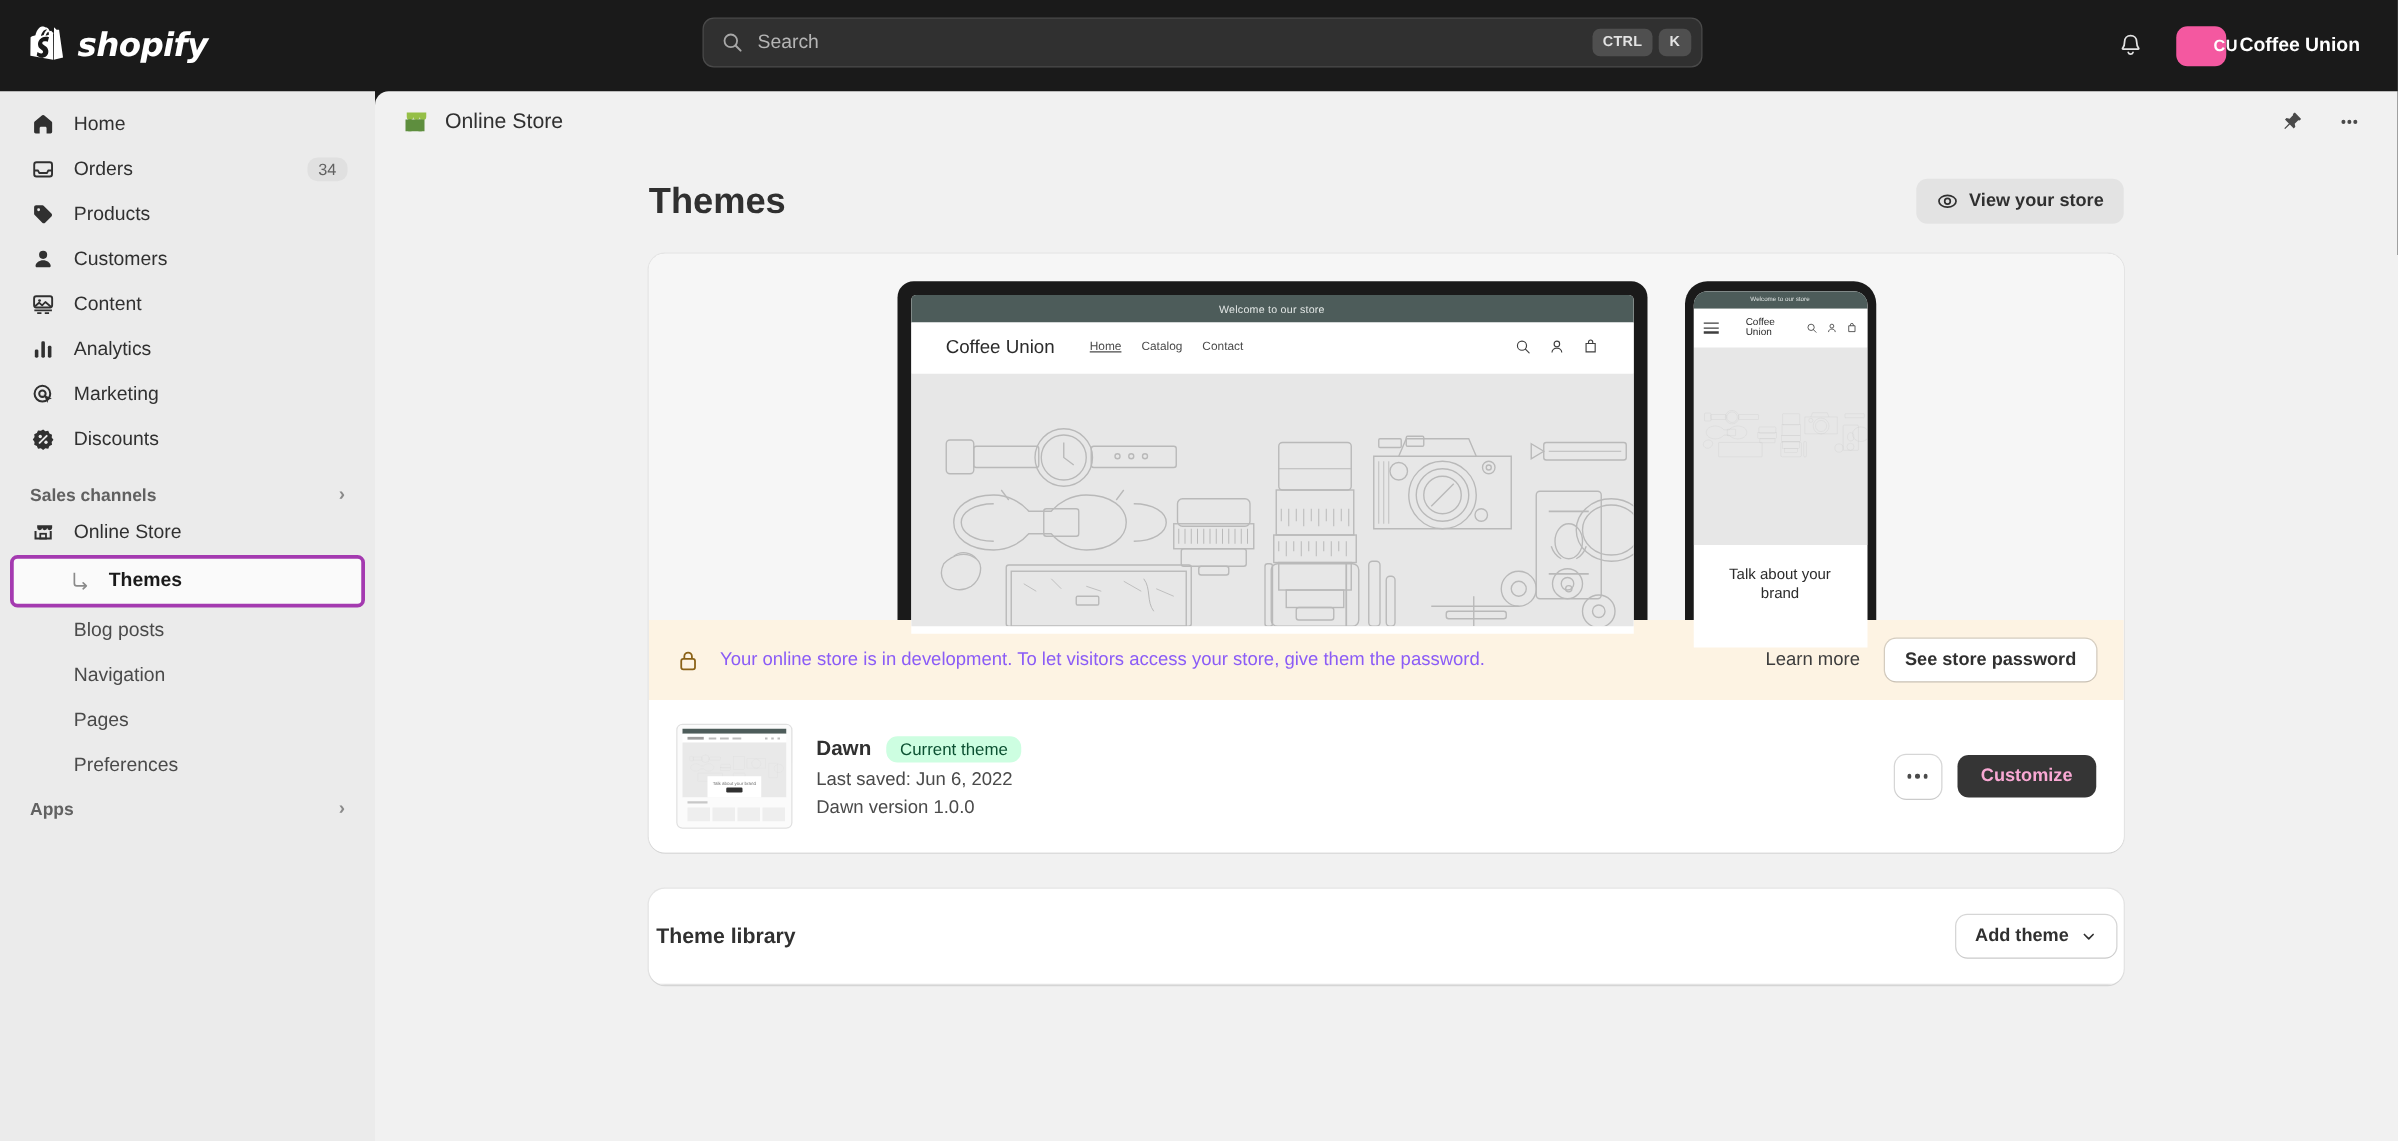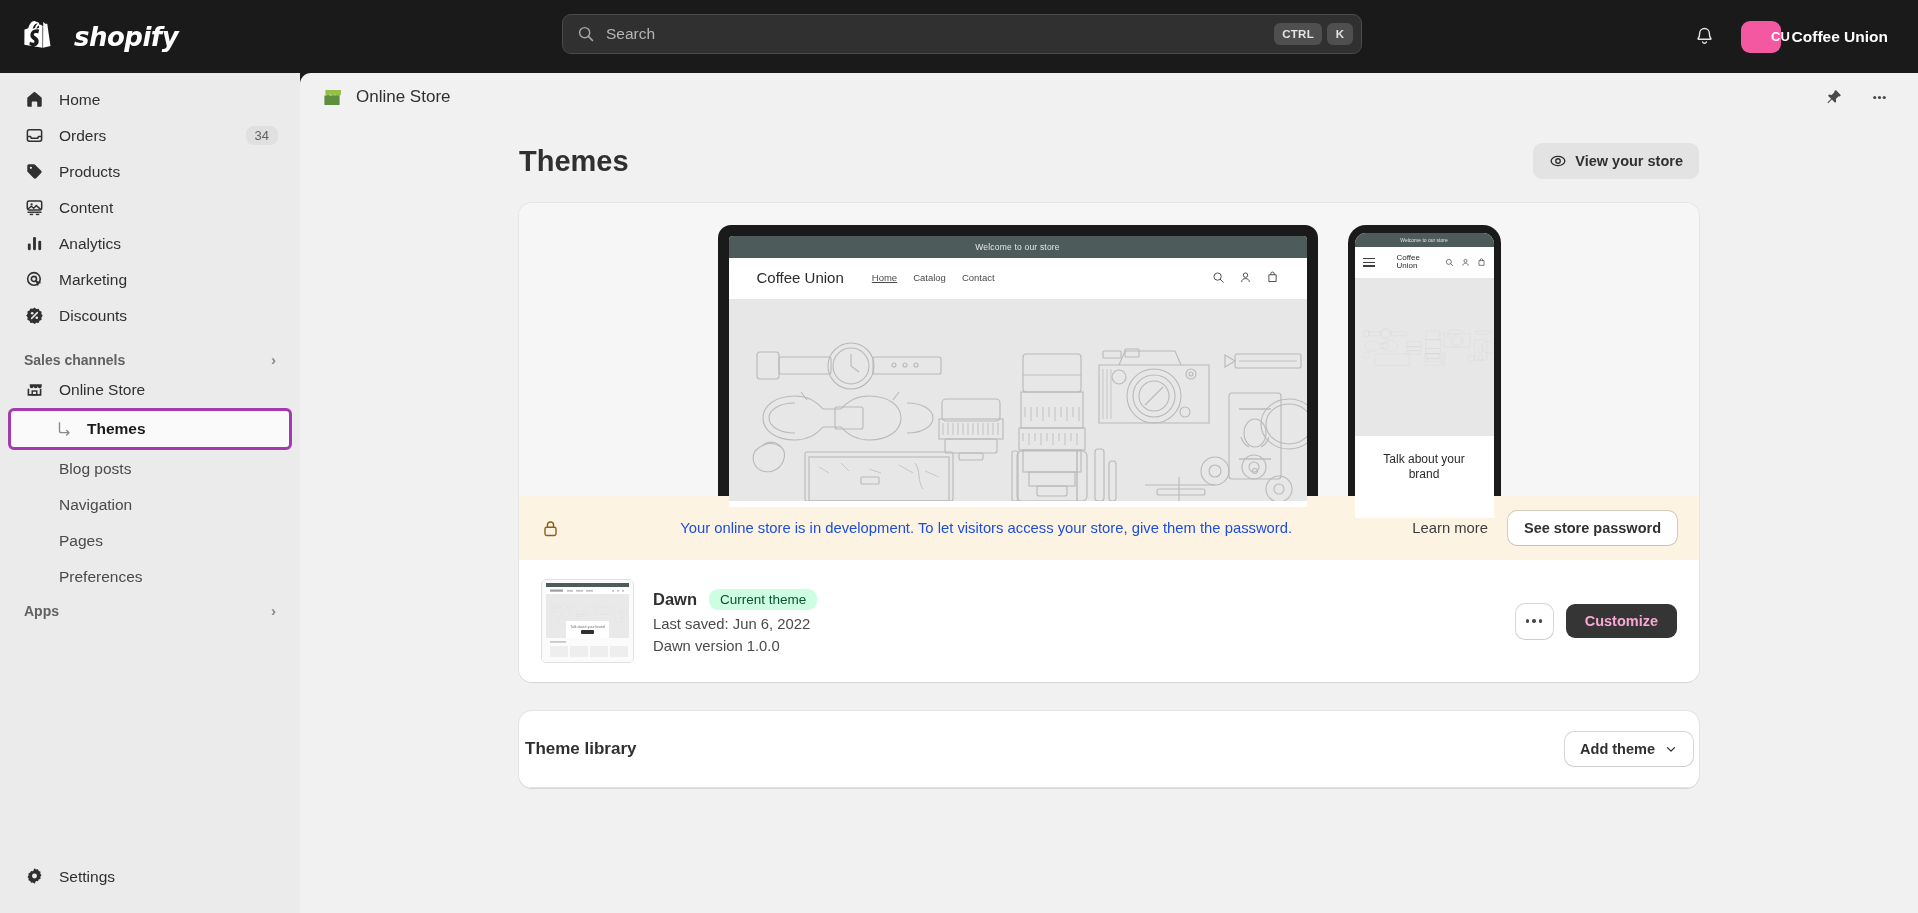--- a/index.html
+++ b/index.html
@@ -11,21 +11,21 @@
   }
 
   
   .topbar {
     position: absolute; top: 0; left: 0;
     width: 1918px; height: 73px;
     background: #1a1a1a;
     display: flex; align-items: center;
   }
   .logo-wrap {
-    display: flex; align-items: center; gap: 22px;
+    display: flex; align-items: center; gap: 10px;
     margin-left: 24px; width: 272px;
   }
   .logo-mark { width: 28px; height: 31px; flex: none; }
   .logo-text {
     color: #fff; font-size: 26px; font-style: italic;
     font-weight: 700; letter-spacing: -0.5px;
     font-family: "DejaVu Sans", sans-serif;
   }
   .search-wrap {
     position: absolute; left: 562px; top: 14px;
@@ -219,21 +219,21 @@
     text-align: center; font-size: 12px; color: #2b2b2b;
     padding: 16px 16px 0 16px; line-height: 1.25;
   }
 
   .dev-banner {
     background: #fdf3e3;
     display: flex; align-items: center;
     padding: 15px 22px; gap: 16px;
   }
   .dev-banner .lock { width: 19px; height: 19px; flex: none; }
-  .dev-text { font-size: 14.8px; color: #1d4ed8; flex: 1; text-align: center; }
+  .dev-text { font-size: 14.8px; color: #8b5cf6; flex: 1; }
   .learn-more { font-size: 14.8px; color: #3d3d3d; text-decoration: none; margin-right: 4px; }
   .btn-white {
     background: #fff; border-radius: 9px;
     padding: 9px 16px; font-size: 14.5px; color: #303030; font-weight: 600;
     box-shadow: 0 0 0 1px rgba(26,26,26,.18), 0 1px 0 rgba(26,26,26,.06);
   }
 
   .theme-row {
     display: flex; align-items: center;
     padding: 19px 22px; gap: 19px; background:#fff;
@@ -340,20 +340,29 @@
 
   <div class="nav-item">
     <span class="ico">
       <svg width="19" height="19" viewBox="0 0 20 20">
           <path fill="#303030" d="M9.4 2.4H4.1c-.9 0-1.7.8-1.7 1.7v5.3c0 .4.2.9.5 1.2l6.4 6.4c.7.7 1.8.7 2.4 0l5.3-5.3c.7-.7.7-1.7 0-2.4l-6.4-6.4c-.3-.3-.7-.5-1.2-.5zM6.2 7.3a1.2 1.2 0 110-2.4 1.2 1.2 0 010 2.4z"></path>
         </svg>
     </span>
     <span class="lbl">Products</span>
   </div>
 
+  <div class="nav-item">
+    <span class="ico">
+      <svg width="19" height="19" viewBox="0 0 20 20">
+          <circle cx="10" cy="6.2" r="3.4" fill="#303030"></circle>
+          <path fill="#303030" d="M10 10.8c-3.3 0-6 2-6.4 4.6-.1.7.4 1.3 1.1 1.3h10.6c.7 0 1.2-.6 1.1-1.3-.4-2.6-3.1-4.6-6.4-4.6z"></path>
+        </svg>
+    </span>
+    <span class="lbl">Customers</span>
+  </div>
 
   <div class="nav-item">
     <span class="ico">
       <svg width="19" height="19" viewBox="0 0 20 20">
           <rect x="2.4" y="3.2" width="15.2" height="9.4" rx="1.8" fill="none" stroke="#303030" stroke-width="1.6"></rect>
           <circle cx="7" cy="6.8" r="1.2" fill="#303030"></circle>
           <path d="M3.2 11.6l3.4-3 2.6 2.2 2.7-2.8 4.9 4.2" fill="none" stroke="#303030" stroke-width="1.5" stroke-linejoin="round"></path>
           <line x1="2.6" y1="15" x2="17.4" y2="15" stroke="#303030" stroke-width="1.5"></line>
           <line x1="5" y1="17.3" x2="8.6" y2="17.3" stroke="#303030" stroke-width="1.5"></line>
           <line x1="11.4" y1="17.3" x2="15" y2="17.3" stroke="#303030" stroke-width="1.5"></line>
@@ -433,31 +442,20 @@
   </div>
   <div class="sub-item sub-indent">
     <span class="lbl">Preferences</span>
   </div>
 
   <div class="section-head" style="margin-top:8px">
     <span>Apps</span>
     <span class="chev">›</span>
   </div>
 
-  <div class="settings-item">
-    <div class="nav-item">
-      <span class="ico">
-        <svg width="19" height="19" viewBox="0 0 20 20">
-            <path fill="#303030" d="M10 1.4l1.6 1.3 2-.3.9 1.8 1.9.9-.3 2 1.3 1.6-1.3 1.6.3 2-1.9.9-.9 1.8-2-.3L10 17.6l-1.6-1.3-2 .3-.9-1.8-1.9-.9.3-2L2.6 10.4 3.9 8.8l-.3-2 1.9-.9.9-1.8 2 .3z"></path>
-            <circle cx="10" cy="9.5" r="2.6" fill="#ebebeb"></circle>
-          </svg>
-      </span>
-      <span class="lbl">Settings</span>
-    </div>
-  </div>
 </div>
 
 <div class="main">
 
   <div class="main-header">
     <div class="breadcrumb">
       <svg class="store-ico" viewBox="0 0 24 24">
         <path fill="#95bf47" d="M3 5h18v3.3a2.6 2.6 0 01-2.6 2.6 2.6 2.6 0 01-2.6-2.6 2.6 2.6 0 01-2.6 2.6A2.6 2.6 0 0110.6 8.3 2.6 2.6 0 018 10.9a2.6 2.6 0 01-2.6-2.6V5z"></path>
         <path fill="#5e8e3e" d="M4.4 10.5h15.2V20H4.4z"></path>
         <rect x="9.5" y="13.8" width="5" height="6.2" fill="#ffffff" opacity="0"></rect>

